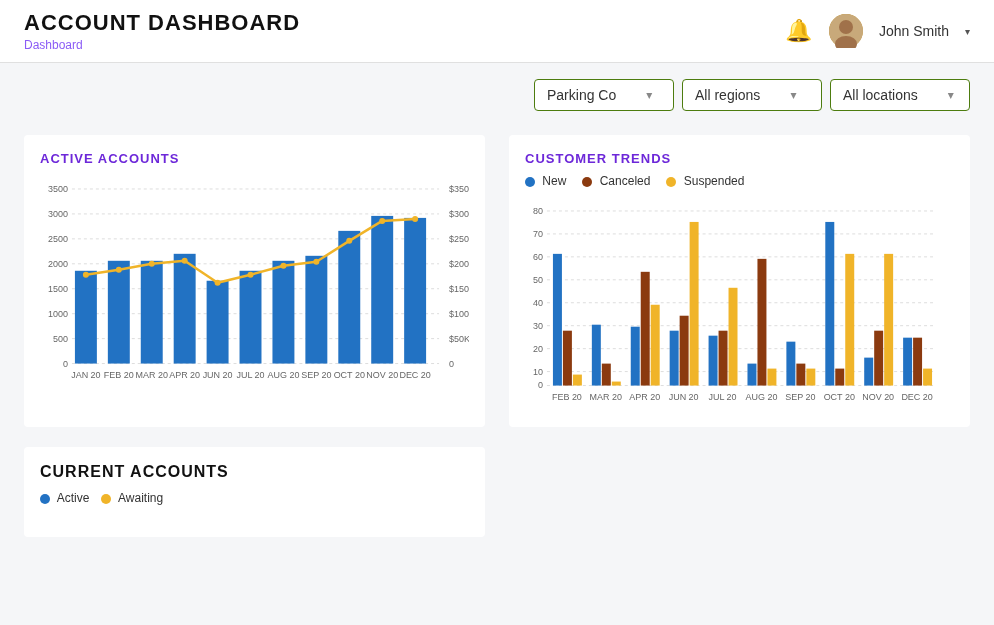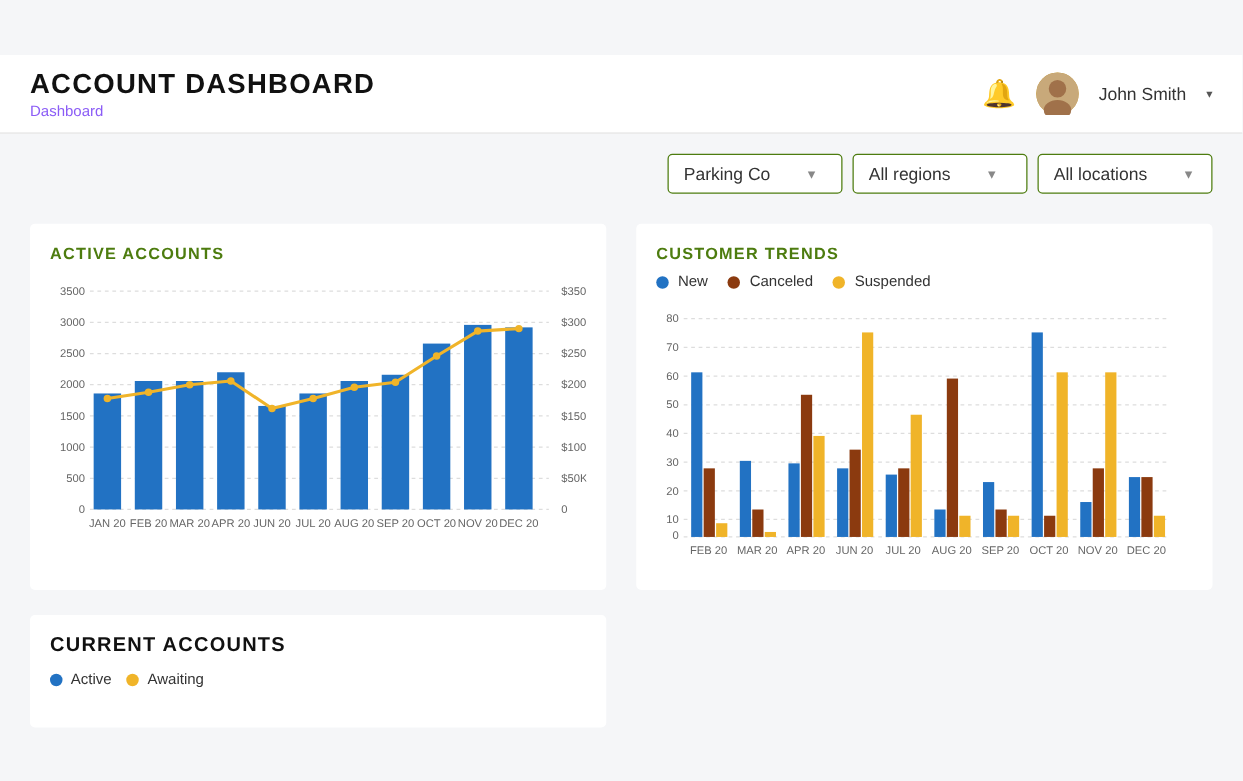--- a/index.html
+++ b/index.html
@@ -6,21 +6,20 @@
     body { font-family: 'Segoe UI', Arial, sans-serif; background: #f5f6f8; color: #222; }
 
     
     .header {
       background: #fff;
       border-bottom: 1px solid #e0e0e0;
       padding: 10px 24px;
       display: flex;
       align-items: center;
       justify-content: space-between;
-      margin-top: 44px;
     }
     .header-left .title {
       font-size: 22px;
       font-weight: 700;
       letter-spacing: 1px;
       color: #111;
     }
     .header-left .breadcrumb {
       font-size: 12px;
       color: #8b5cf6;
@@ -85,21 +84,21 @@
       background: #fff;
       border-radius: 4px;
       padding: 16px 16px 8px 16px;
     }
 
     .chart-title {
       font-size: 13px;
       font-weight: 700;
       letter-spacing: 1px;
       margin-bottom: 8px;
-      color: #4d7c0f;
+      color: #6d28d9;
       text-transform: uppercase;
     }
 
     .chart-legend {
       display: flex;
       gap: 16px;
       margin-bottom: 8px;
       font-size: 12px;
       color: #333;
     }

